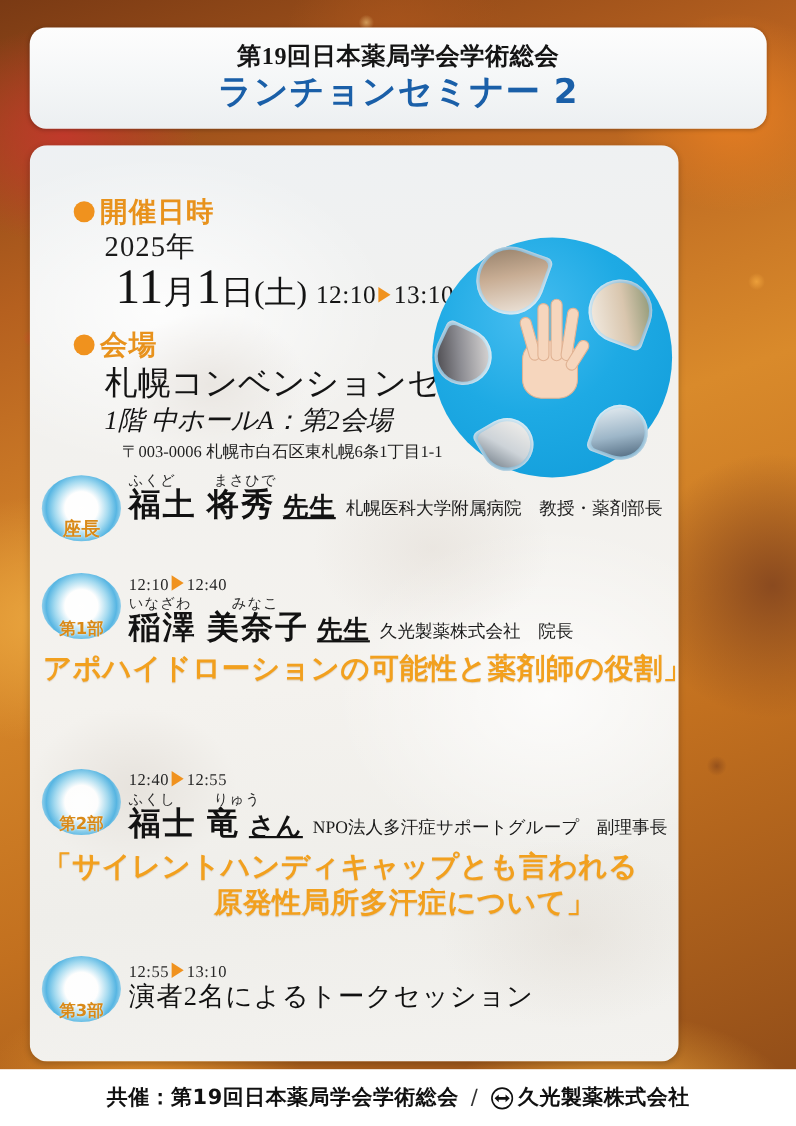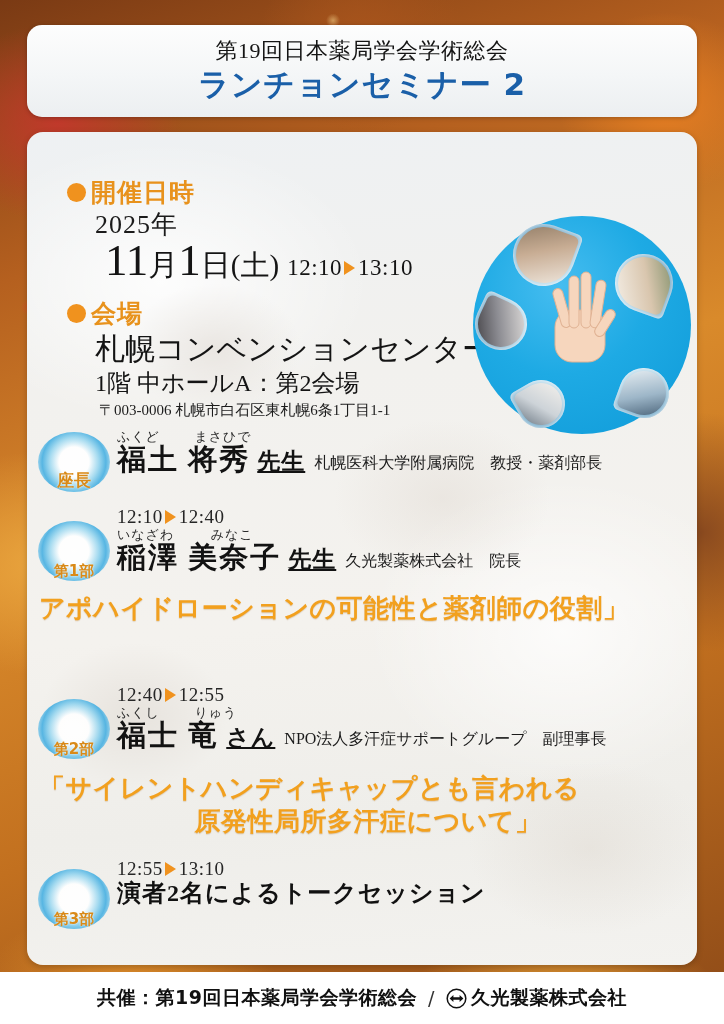--- a/index.html
+++ b/index.html
@@ -44,34 +44,34 @@
     position: absolute;
     left: 27px; top: 25px;
     width: 670px; height: 92px;
     background: linear-gradient(180deg, #fdfdfd 0%, #f4f6f7 55%, #eceff1 100%);
     border-radius: 15px;
     box-shadow: 0 1px 4px rgba(0,0,0,.25);
     display: flex; flex-direction: column;
     align-items: center; justify-content: center;
   }
   .header-sub {
-    font-size: 22px; font-weight: normal; color: #141414;
+    font-size: 22px; font-weight: bold; color: #141414;
     letter-spacing: .5px; line-height: 1.1;
   }
   .header-main {
     font-size: 31px; font-weight: bold; color: #1a5fa8;
     letter-spacing: 1px; line-height: 1.15; margin-top: 4px;
     font-family: "DejaVu Sans", "Liberation Sans", sans-serif;
   }
 
   
   .main-panel {
     position: absolute;
     left: 27px; top: 132px;
-    width: 670px; height: 833px;
+    width: 590px; height: 833px;
     border-radius: 16px;
     background:
       radial-gradient(ellipse 300px 200px at 20% 18%, rgba(255,255,255,.85), rgba(255,255,255,0) 70%),
       radial-gradient(ellipse 280px 220px at 80% 60%, rgba(255,255,255,.75), rgba(255,255,255,0) 70%),
       linear-gradient(175deg, #eef1f3 0%, #f2f1ee 30%, #f4f2ee 58%, #efeeea 80%, #f3f2ef 100%);
     box-shadow: 0 2px 6px rgba(0,0,0,.22);
     overflow: hidden;
   }
   .panel-wash {
     position: absolute; inset: 0;
@@ -119,24 +119,24 @@
     margin: 0 3px 0 2px; vertical-align: -1px;
   }
 
   .sec-venue { position: absolute; left: 40px; top: 165px; }
   .venue-name {
     font-size: 30px; color: #141414; margin-left: 28px; margin-top: 2px;
     letter-spacing: 0px; line-height: 1.15;
   }
   .venue-hall {
     font-size: 24px; color: #141414; margin-left: 28px; margin-top: 3px;
-    letter-spacing: 0px; line-height: 1.15;
+    letter-spacing: 0px; line-height: 1.15; font-style: italic;
   }
   .venue-addr {
-    font-size: 15px; color: #1c1c1c; margin-left: 32px; margin-top: 4px;
+    font-size: 15px; color: #1c1c1c; margin-left: 44px; margin-top: 4px;
     letter-spacing: 0px;
   }
 
   
   .hero {
     position: absolute; right: 6px; top: 84px;
     width: 218px; height: 218px; border-radius: 50%;
     background: radial-gradient(circle at 40% 32%, #46bdf0 0%, #1eaae4 45%, #0f9ad8 100%);
   }
   .hand {
@@ -181,22 +181,22 @@
   .badge .txt {
     position: relative; z-index: 2;
     font-size: 17px; font-weight: bold;
     color: #d98a18; white-space: nowrap;
     text-shadow: 0 0 2px rgba(255,255,255,.9);
     font-family: "DejaVu Sans", "Liberation Sans", sans-serif;
   }
   .badge .txt.small { font-size: 15px; }
 
   .timeline {
-    font-size: 19px; color: #262626; letter-spacing: .5px;
-    line-height: 1; margin-bottom: 2px;
+    font-size: 15px; color: #262626; letter-spacing: .5px;
+    line-height: 1; margin-bottom: 2px; margin-top: 16px;
   }
   .yomi {
     font-size: 13px; color: #2a2a2a; line-height: 1;
     margin-bottom: 1px; letter-spacing: 1px;
   }
   .nameline { display: flex; align-items: baseline; white-space: nowrap; }
   .pname {
     font-size: 29px; font-weight: bold; color: #121212;
     letter-spacing: 2px; line-height: 1.1; text-align: center;
   }
@@ -214,21 +214,21 @@
     position: absolute; left: 0; width: 670px;
     font-size: 26px; font-weight: bold;
     color: #f2a01e;
     line-height: 1.28; letter-spacing: .5px;
     text-shadow: 0 1px 1px rgba(140,80,0,.22);
     font-family: "DejaVu Sans", "Liberation Sans", sans-serif;
   }
   .lect .l1 { display: block; }
   .lect .l2 { display: block; }
   .p3text {
-    font-size: 24px; font-weight: bold; color: #111;
+    font-size: 24px; font-weight: normal; color: #111;
     letter-spacing: 1px; line-height: 1.1;
   }
 
   
   .footer {
     position: absolute; left: 0; bottom: 0;
     width: 724px; height: 52px;
     background: #ffffff;
     display: flex; align-items: center; justify-content: center;
   }

